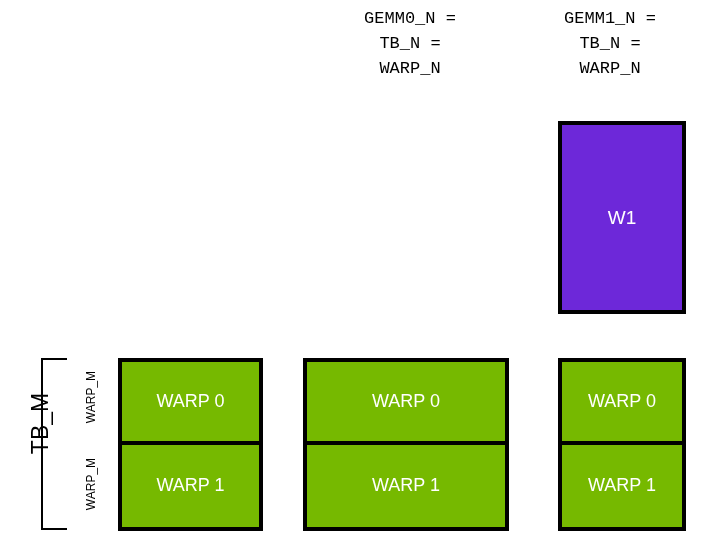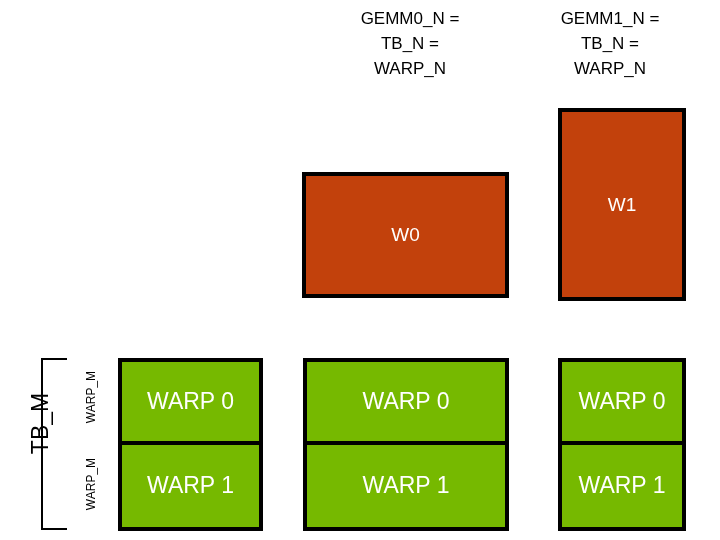--- a/index.html
+++ b/index.html
@@ -18,55 +18,57 @@
 
   
   .col-header {
     position: absolute;
     text-align: center;
     font-size: 17px;
     line-height: 25px;
     color: #000000;
     white-space: pre-line;
     letter-spacing: 0px;
+    font-family: Liberation Mono, monospace;
   }
   #header-gemm0 { left: 320px; top: 6px; width: 180px; }
   #header-gemm1 { left: 536px; top: 6px; width: 148px; }
 
   
   .blue-box {
     position: absolute;
-    background: #c2410c;
+    background: #6d28d9;
     border: 4px solid #000000;
     box-sizing: border-box;
     display: flex;
     align-items: center;
     justify-content: center;
     color: #ffffff;
     font-size: 19px;
+    margin-top: 13px;
   }
   #blue-w0 { left: 302px; top: 172px; width: 207px; height: 126px; }
   #blue-w1 { left: 558px; top: 108px; width: 128px; height: 193px; }
 
   
   .green-stack {
     position: absolute;
     border: 4px solid #000000;
     box-sizing: border-box;
     background: #76B900;
     display: flex;
     flex-direction: column;
   }
   .green-cell {
     flex: 1 1 50%;
     display: flex;
     align-items: center;
     justify-content: center;
     color: #ffffff;
-    font-size: 23px;
+    font-size: 18px;
     box-sizing: border-box;
   }
   .green-cell.divided {
     border-bottom: 4px solid #000000;
   }
   #green-stack-0 { left: 118px; top: 358px; width: 145px; height: 173px; }
   #green-stack-1 { left: 303px; top: 358px; width: 206px; height: 173px; }
   #green-stack-2 { left: 558px; top: 358px; width: 128px; height: 173px; }
 
   
@@ -107,23 +109,20 @@
 
 <div id="canvas">
 
   <div class="col-header" id="header-gemm0">GEMM0_N =
 TB_N =
 WARP_N</div>
   <div class="col-header" id="header-gemm1">GEMM1_N =
 TB_N =
 WARP_N</div>
 
-  <div class="blue-box" id="blue-w0">
-    <span>W0</span>
-  </div>
   <div class="blue-box" id="blue-w1">
     <span>W1</span>
   </div>
 
   <div id="tbm-label">TB_M</div>
   <div id="tbm-bracket"></div>
   <div class="warpm-label" id="warpm-label-0">WARP_M</div>
   <div class="warpm-label" id="warpm-label-1">WARP_M</div>
 
   <div class="green-stack" id="green-stack-0">

